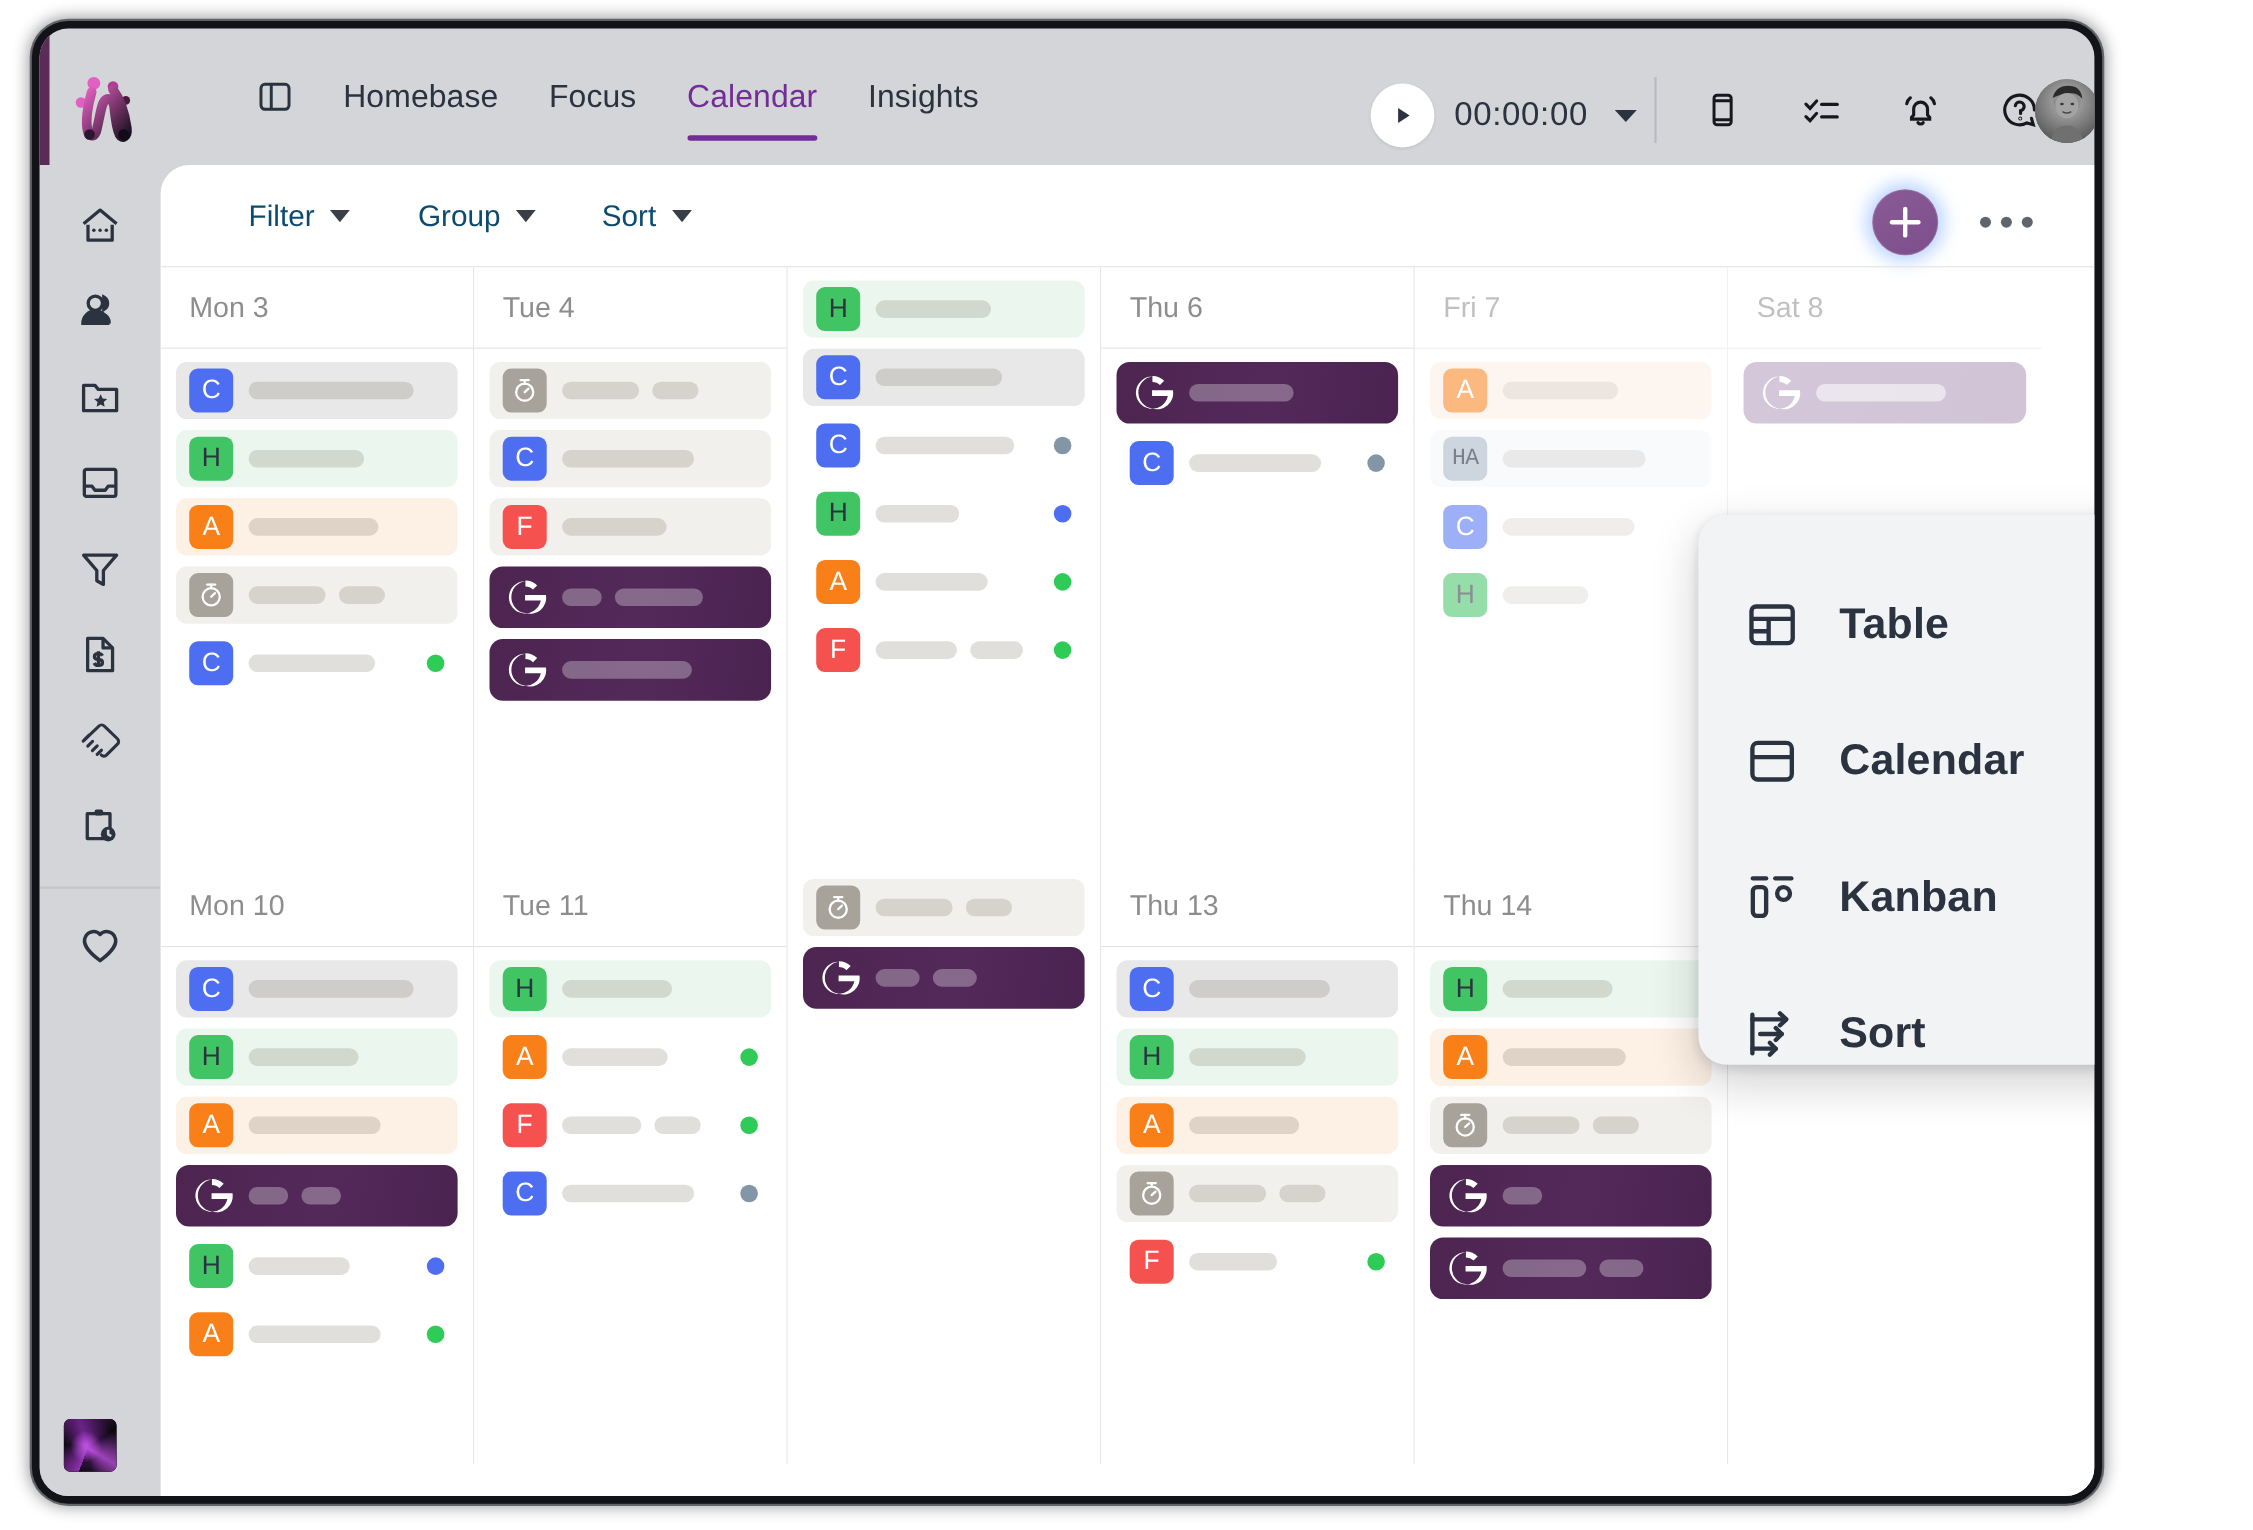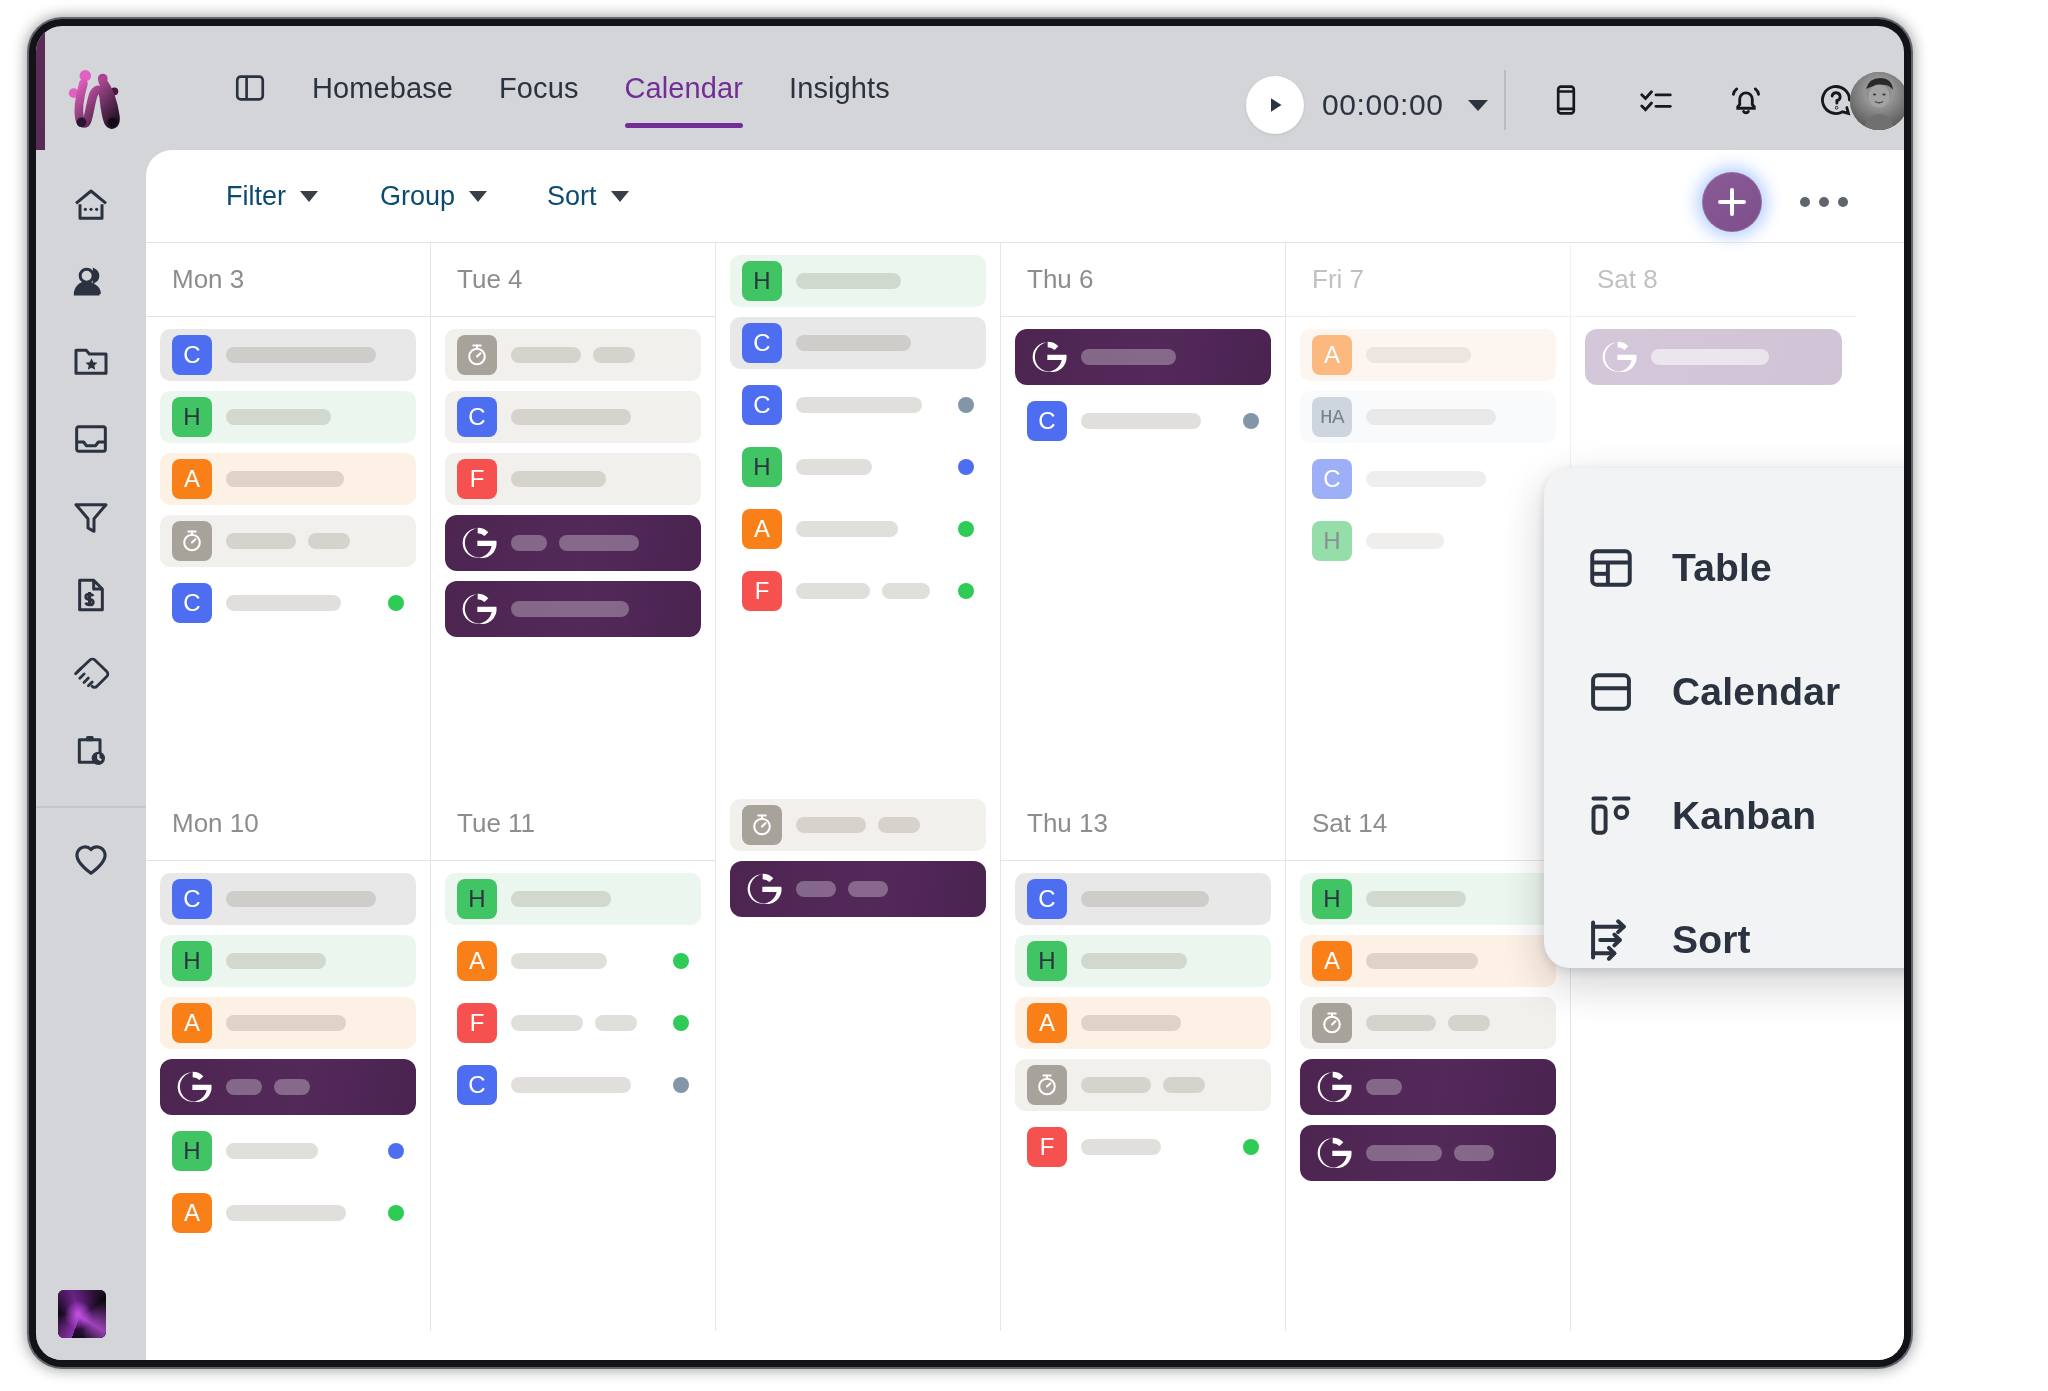--- a/index.html
+++ b/index.html
@@ -860,21 +860,21 @@
                 <div class="ev bg-none">
                   <span class="chip c-f">F</span>
                   <span class="bars">
                     <i class="bar" style="width: 80px;"></i>
                   </span>
                   <span class="dot d-green"></span>
                 </div>
               </div>
             </div>
             <div class="day-col">
-              <div class="day-head">Sat 14</div>
+              <div class="day-head">Thu 14</div>
               <div class="day-body">
                 <div class="ev bg-green">
                   <span class="chip c-h">H</span>
                   <span class="bars">
                     <i class="bar" style="width: 100px;"></i>
                   </span>
                 </div>
                 <div class="ev bg-peach">
                   <span class="chip c-a">A</span>
                   <span class="bars">

